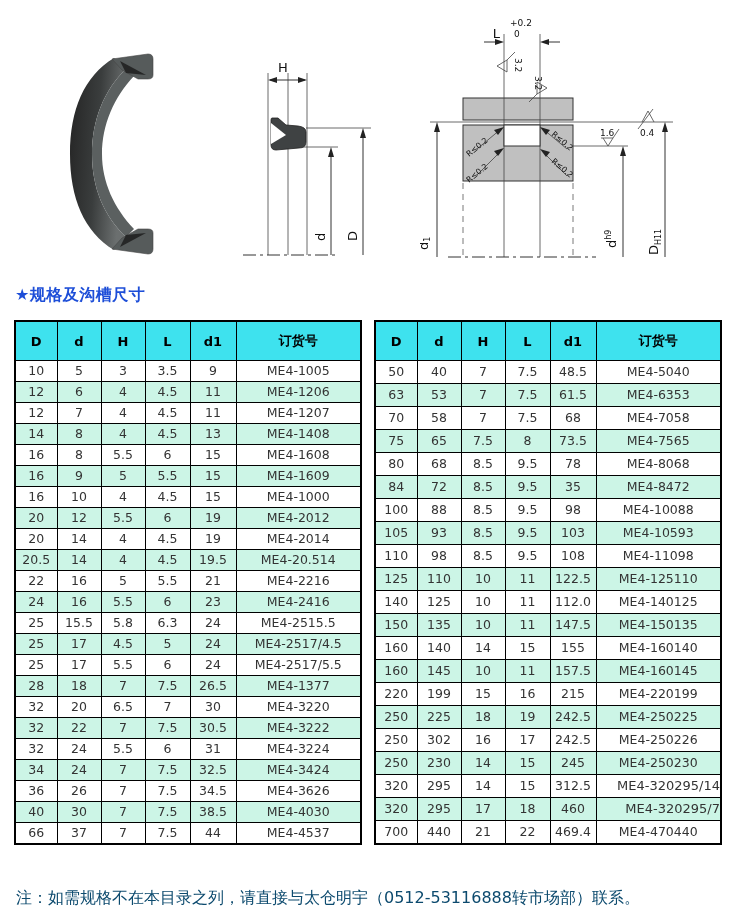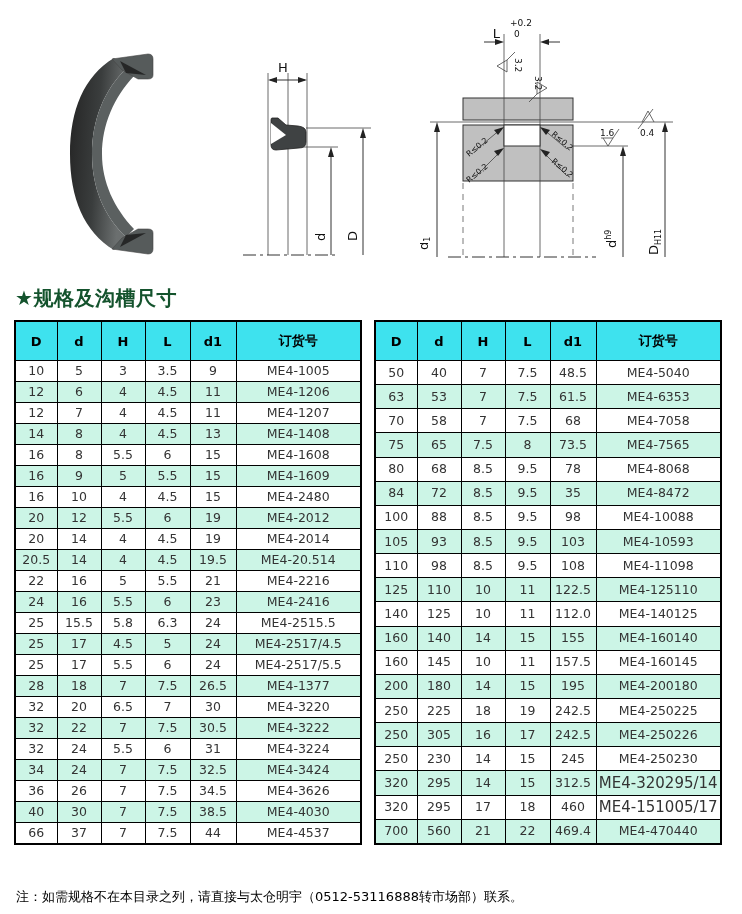--- a/index.html
+++ b/index.html
@@ -3,28 +3,28 @@
 <meta charset="utf-8">
 <style>
   html,body{margin:0;padding:0;background:#fff;}
   body{width:742px;height:914px;font-family:"DejaVu Sans","Liberation Sans",sans-serif;}
   .page{position:relative;width:742px;height:914px;overflow:hidden;background:#fff;}
   .drawings{position:absolute;left:0;top:0;width:742px;height:285px;}
   .drawings svg{position:absolute;}
   .svg-seal3d{left:62px;top:48px;}
   .svg-section{left:240px;top:38px;}
   .svg-groove{left:420px;top:8px;}
-  .heading{position:absolute;left:15px;top:285px;font-size:20px;font-weight:bold;color:#14532d;letter-spacing:.5px;}
+  .heading{position:absolute;left:15px;top:285px;font-size:16px;font-weight:bold;color:#1d4ed8;letter-spacing:.5px;}
   .tables{position:absolute;left:14px;top:320px;display:flex;gap:12px;}
   table.spec{border-collapse:collapse;border:2px solid #000;table-layout:fixed;width:346px;background:#fff;}
   table.spec th{background:#3ee2ee;height:38px;font-size:13px;font-weight:bold;color:#000;border:1px solid #000;padding:0;}
   table.spec td{height:20px;line-height:20px;font-size:12.5px;color:#333;border:1px solid #000;text-align:center;padding:0;white-space:nowrap;}
   table.spec tbody tr:nth-child(even) td{background:#ccf5e6;}
-  table.spec td.small{font-size:15px;}
-  .note{position:absolute;left:16px;top:888px;font-size:13px;color:#000000;}
+  table.spec td.small{font-size:13px;text-align:right;}
+  .note{position:absolute;left:16px;top:888px;font-size:16px;color:#0c4a6e;}
   
   .ln{stroke:#333;stroke-width:1;fill:none;}
   .thin{stroke:#444;stroke-width:.8;fill:none;}
   .cl{stroke:#333;stroke-width:1;fill:none;stroke-dasharray:13 4 3 4;}
   .dash{stroke:#555;stroke-width:.8;fill:none;stroke-dasharray:6 5;}
   .gray{fill:#c0c0c0;stroke:#333;stroke-width:1;}
   .dim{font-size:13px;fill:#111;}
   .dims{font-size:9px;fill:#111;}
   .dimxs{font-size:8px;fill:#111;}
 </style>
@@ -212,21 +212,21 @@
             <td>5.5</td>
             <td>15</td>
             <td>ME4-1609</td>
           </tr>
           <tr>
             <td>16</td>
             <td>10</td>
             <td>4</td>
             <td>4.5</td>
             <td>15</td>
-            <td>ME4-2480</td>
+            <td>ME4-1000</td>
           </tr>
           <tr>
             <td>20</td>
             <td>12</td>
             <td>5.5</td>
             <td>6</td>
             <td>19</td>
             <td>ME4-2012</td>
           </tr>
           <tr>
@@ -454,54 +454,62 @@
           </tr>
           <tr>
             <td>140</td>
             <td>125</td>
             <td>10</td>
             <td>11</td>
             <td>112.0</td>
             <td>ME4-140125</td>
           </tr>
           <tr>
+            <td>150</td>
+            <td>135</td>
+            <td>10</td>
+            <td>11</td>
+            <td>147.5</td>
+            <td>ME4-150135</td>
+          </tr>
+          <tr>
             <td>160</td>
             <td>140</td>
             <td>14</td>
             <td>15</td>
             <td>155</td>
             <td>ME4-160140</td>
           </tr>
           <tr>
             <td>160</td>
             <td>145</td>
             <td>10</td>
             <td>11</td>
             <td>157.5</td>
             <td>ME4-160145</td>
           </tr>
           <tr>
-            <td>200</td>
-            <td>180</td>
-            <td>14</td>
-            <td>15</td>
-            <td>195</td>
-            <td>ME4-200180</td>
+            <td>220</td>
+            <td>199</td>
+            <td>15</td>
+            <td>16</td>
+            <td>215</td>
+            <td>ME4-220199</td>
           </tr>
           <tr>
             <td>250</td>
             <td>225</td>
             <td>18</td>
             <td>19</td>
             <td>242.5</td>
             <td>ME4-250225</td>
           </tr>
           <tr>
             <td>250</td>
-            <td>305</td>
+            <td>302</td>
             <td>16</td>
             <td>17</td>
             <td>242.5</td>
             <td>ME4-250226</td>
           </tr>
           <tr>
             <td>250</td>
             <td>230</td>
             <td>14</td>
             <td>15</td>
@@ -515,25 +523,25 @@
             <td>15</td>
             <td>312.5</td>
             <td class="small">ME4-320295/14</td>
           </tr>
           <tr>
             <td>320</td>
             <td>295</td>
             <td>17</td>
             <td>18</td>
             <td>460</td>
-            <td class="small">ME4-151005/17</td>
+            <td class="small">ME4-320295/7</td>
           </tr>
           <tr>
             <td>700</td>
-            <td>560</td>
+            <td>440</td>
             <td>21</td>
             <td>22</td>
             <td>469.4</td>
             <td>ME4-470440</td>
           </tr>
         </tbody>
     </table>
   </div>
 
   <div class="note">注：如需规格不在本目录之列，请直接与太仓明宇（0512-53116888转市场部）联系。</div>

